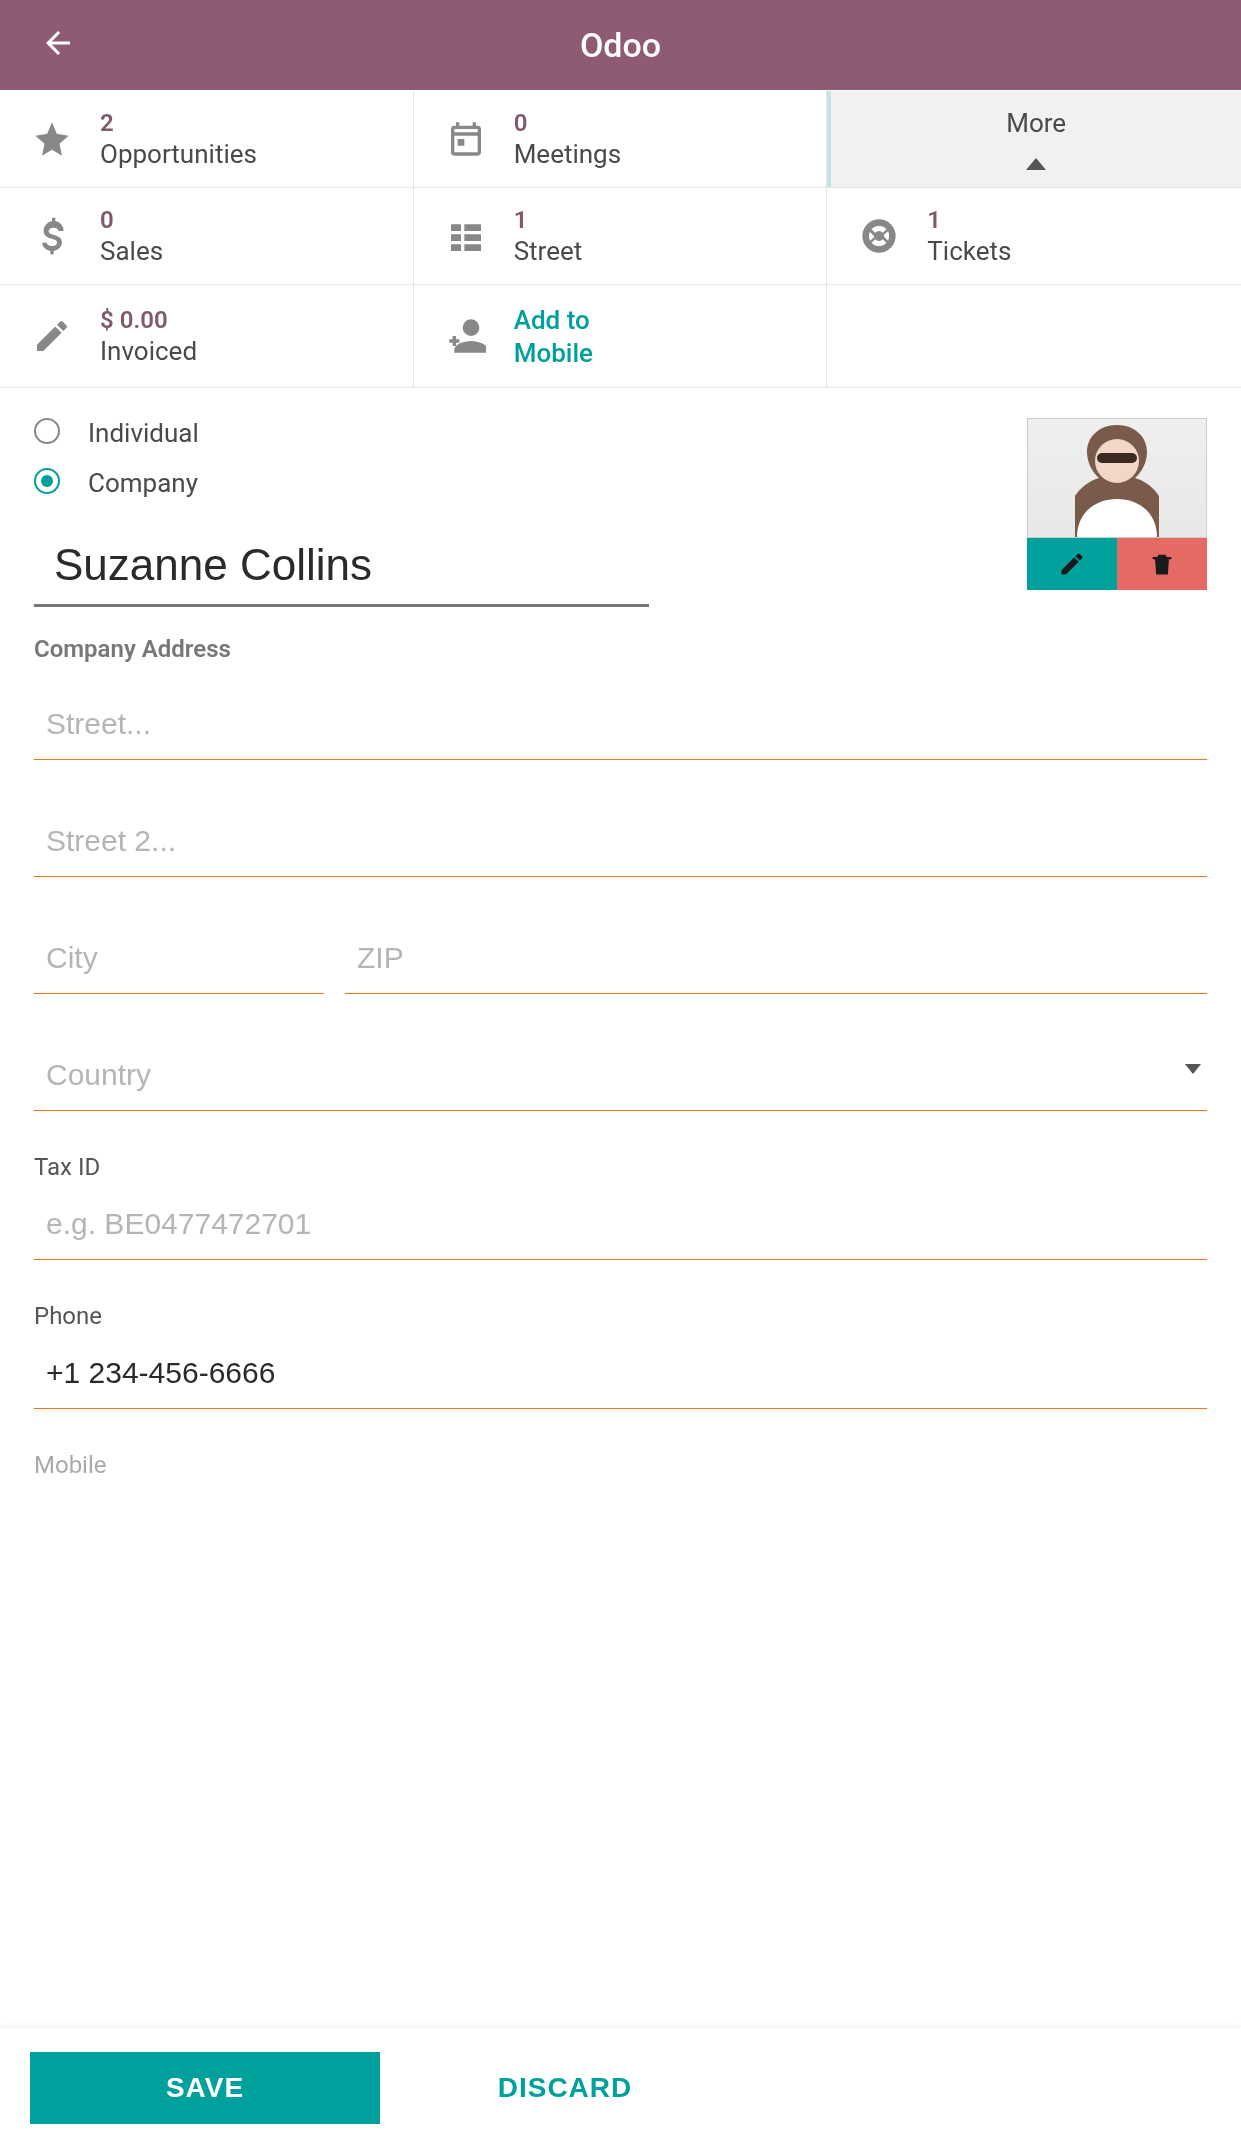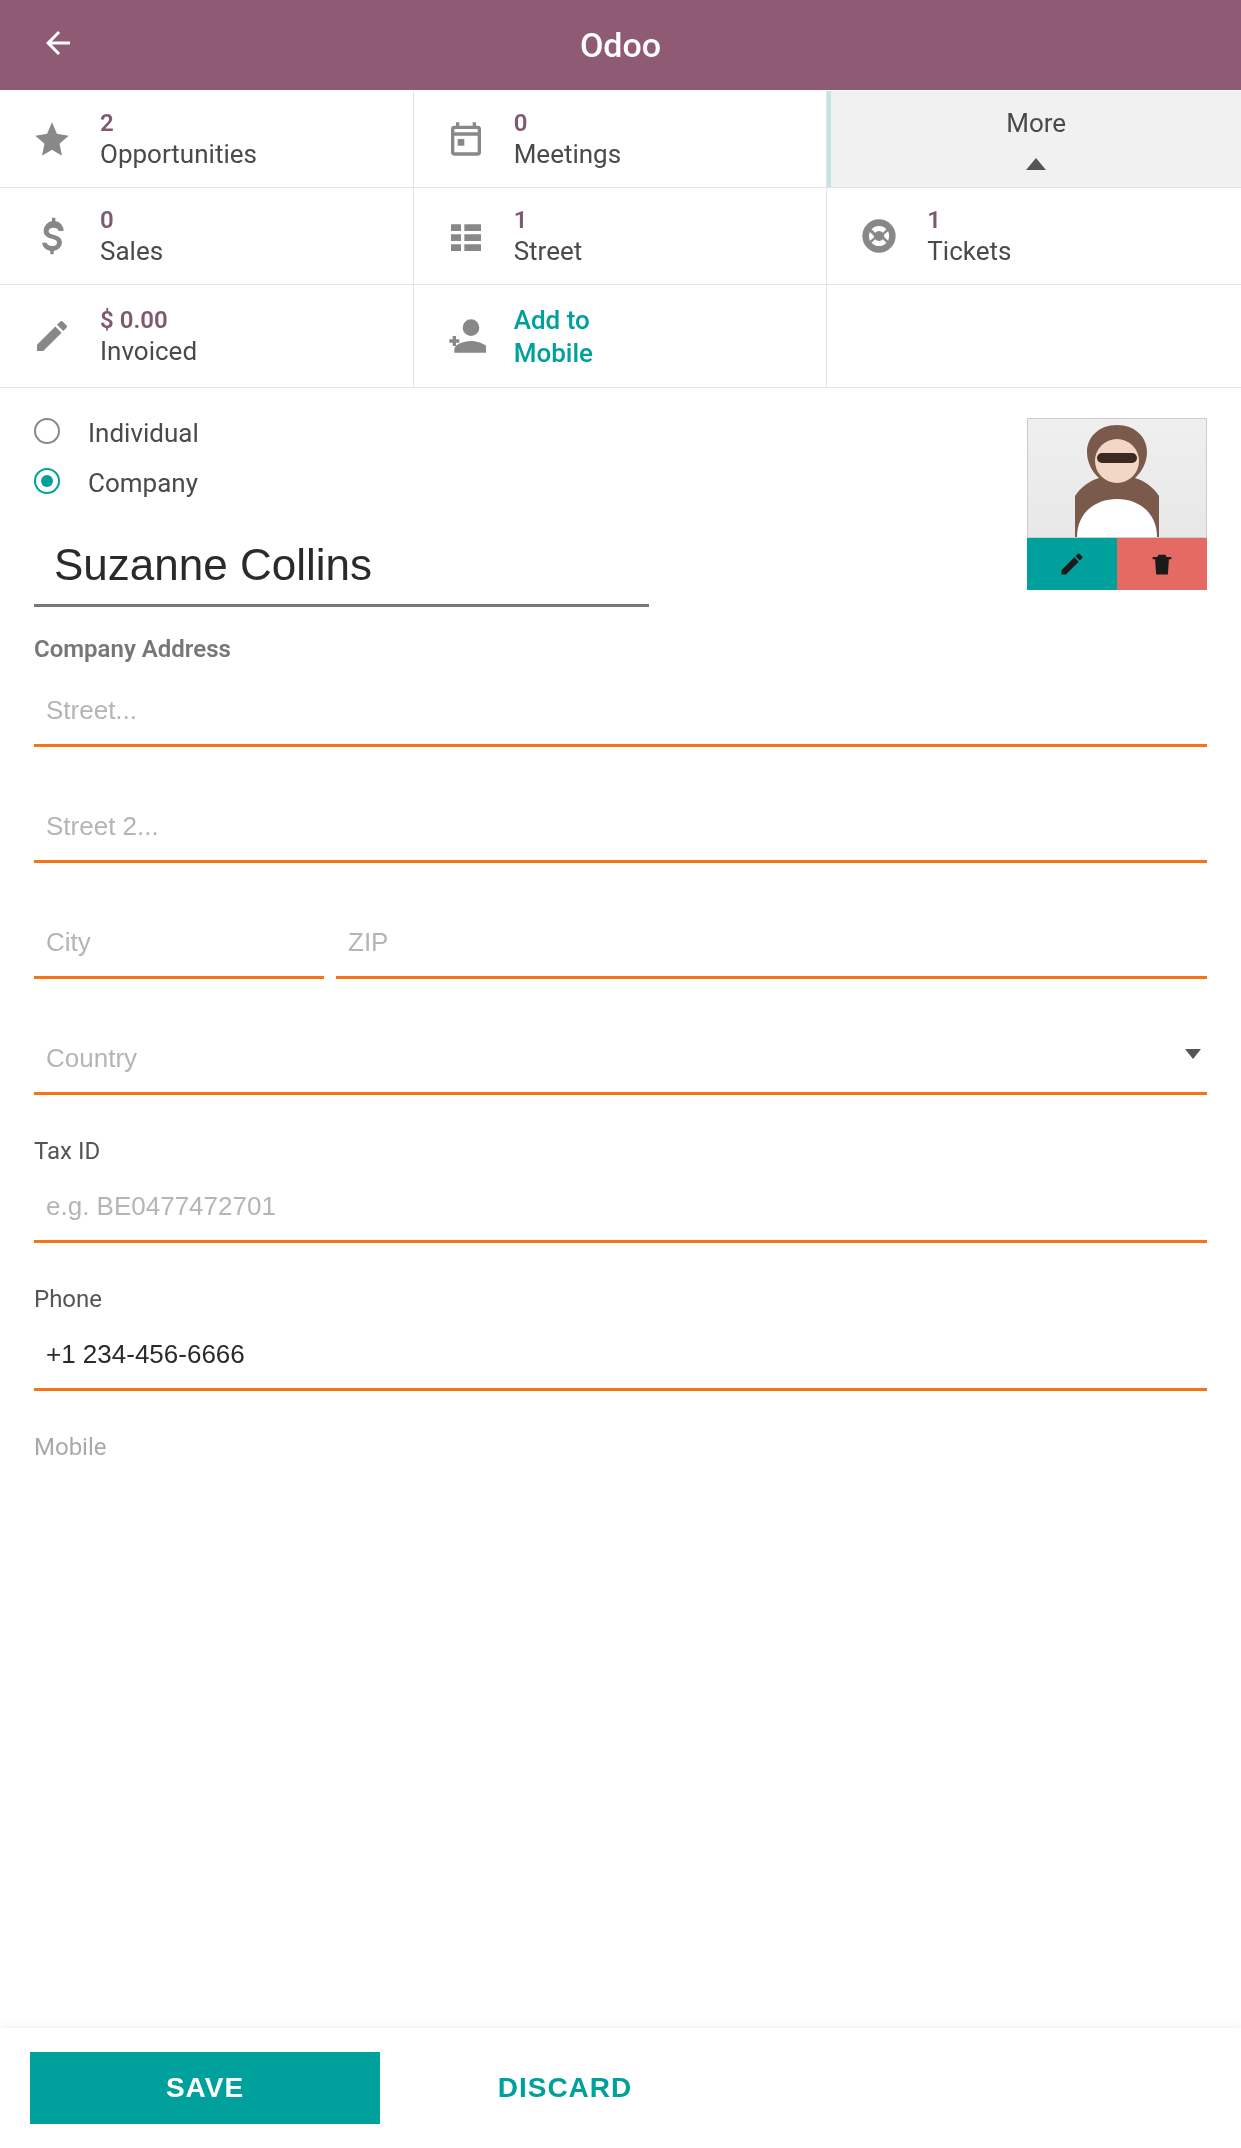--- a/index.html
+++ b/index.html
@@ -44,28 +44,28 @@
   
   .avatar-abs { position:absolute; right: 34px; top: 30px; width: 180px; }
   .avatar-img { width:180px; height:120px; background: linear-gradient(#efefef,#e8e8e8); border:1px solid #ccc; display:flex; align-items:flex-end; justify-content:center; overflow:hidden; }
   .avatar-actions { display:flex; height: 52px; }
   .avatar-edit { flex:1; background:#00a09d; display:flex; align-items:center; justify-content:center; }
   .avatar-del  { flex:1; background:#e56a63; display:flex; align-items:center; justify-content:center; }
   .avatar-actions svg { width:28px; height:28px; fill:#1a1a1a; }
   .avatar-del svg { fill:#1a1a1a; }
   .person-svg { width: 140px; height: 120px; }
 
-  .section-label { color: #777; font-weight:600; font-size: 24px; margin: 28px 0 14px 0; }
+  .section-label { color: #777; font-weight:600; font-size: 24px; margin: 28px 0 26px 0; }
   .field-label { color:#555; font-size:24px; margin: 42px 0 8px 0; }
   .txt-input, .sel-input {
-    width:100%; font-size: 26px; padding: 18px 12px; border:none; border-bottom:3px solid #f97316; background:#fff; outline:none; color:#2a2a2a; border-radius: 12px 12px 0 0;
+    width:100%; font-size: 30px; padding: 18px 12px; border:none; border-bottom:1px solid #f97316; background:#fff; outline:none; color:#2a2a2a; border-radius: 12px 12px 0 0;
   }
   .txt-input::placeholder, .sel-input::placeholder { color:#b5b5b5; }
   .row-gap { margin-top: 46px; }
-  .city-row { display:flex; gap: 12px; margin-top: 46px; }
+  .city-row { display:flex; gap: 21px; margin-top: 46px; }
   .city-row .cell { position:relative; }
   .city-row .city { flex: 0 0 290px; }
   .city-row .state { flex: 0 0 260px; }
   .city-row .zip { flex: 1; }
   .dd-caret { position:absolute; right: 8px; top: 22px; width:0; height:0; border-left:8px solid transparent; border-right:8px solid transparent; border-top:10px solid #555; }
   .country-row { position: relative; margin-top: 46px; }
   .country-row .dd-caret { top: 24px; right: 6px; }
 
   .footer {
     position: fixed; bottom: 0; left:0; width:1241px; background:#fff; padding: 24px 30px; display:flex; gap: 0; border-top:0;

